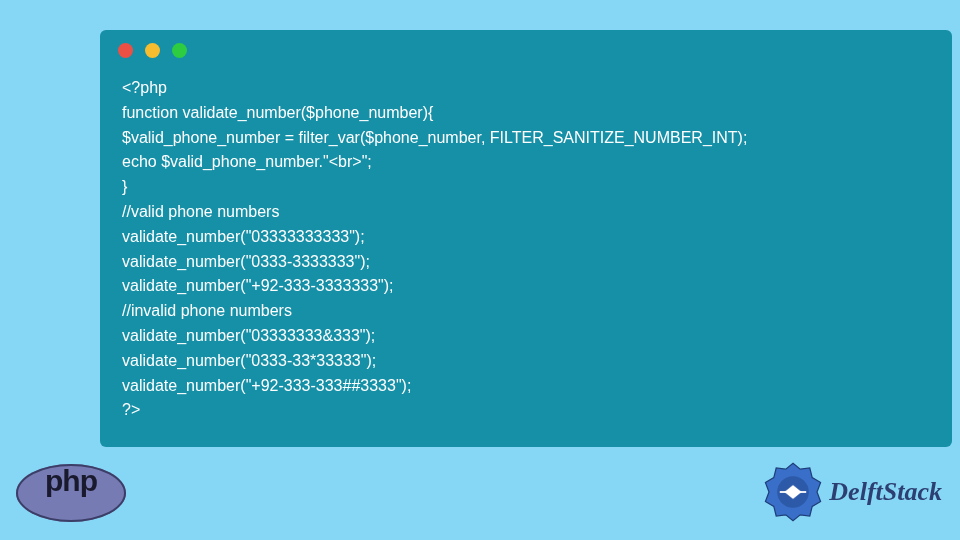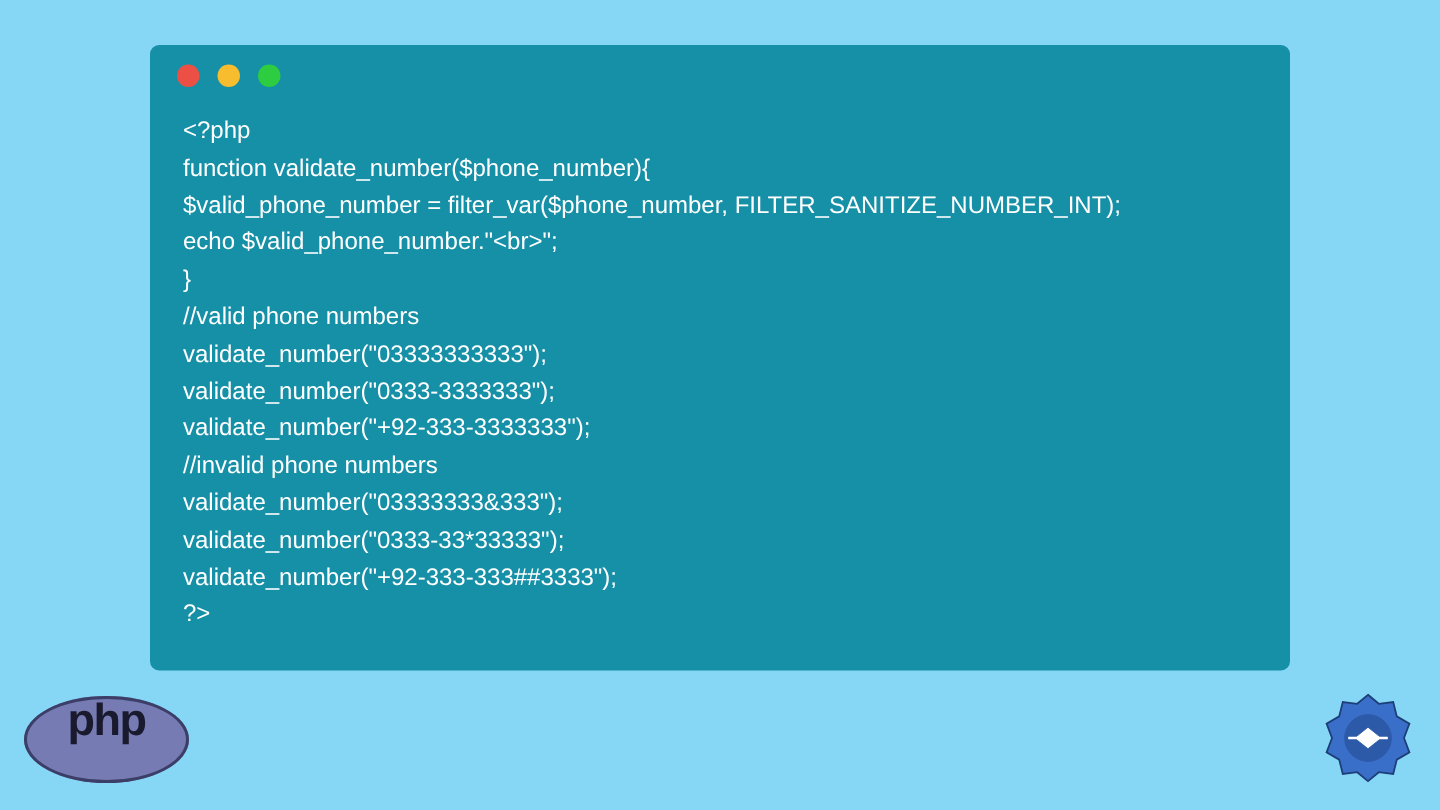--- a/index.html
+++ b/index.html
@@ -8,21 +8,21 @@
     height: 540px;
     background: #85d7f5;
     font-family: Arial, Helvetica, sans-serif;
     position: relative;
     overflow: hidden;
   }
   .code-window {
     position: absolute;
     left: 100px;
     top: 30px;
-    width: 760px;
+    width: 852px;
     background: #1690a7;
     border-radius: 6px;
     padding-bottom: 14px;
   }
   .titlebar {
     height: 40px;
     display: flex;
     align-items: center;
     padding-left: 18px;
     gap: 12px;
@@ -114,13 +114,14 @@
 
 <div class="delft">
   <svg class="delft-icon" viewBox="0 0 100 100">
     <g fill="#2d5aa8" stroke="#2d5aa8">
       <polygon points="50,2 62,12 78,10 82,26 96,34 90,50 96,66 82,74 78,90 62,88 50,98 38,88 22,90 18,74 4,66 10,50 4,34 18,26 22,10 38,12" fill="#3a6fc9" stroke="#1d3e78" stroke-width="2"></polygon>
       <circle cx="50" cy="50" r="26" fill="#2d5aa8"></circle>
       <polygon points="35,50 50,38 65,50 50,62" fill="#ffffff"></polygon>
       <line x1="28" y1="50" x2="72" y2="50" stroke="#ffffff" stroke-width="3"></line>
     </g>
   </svg>
+  <span class="delft-text">DelftStack</span>
 </div>
 
 </body></html>

